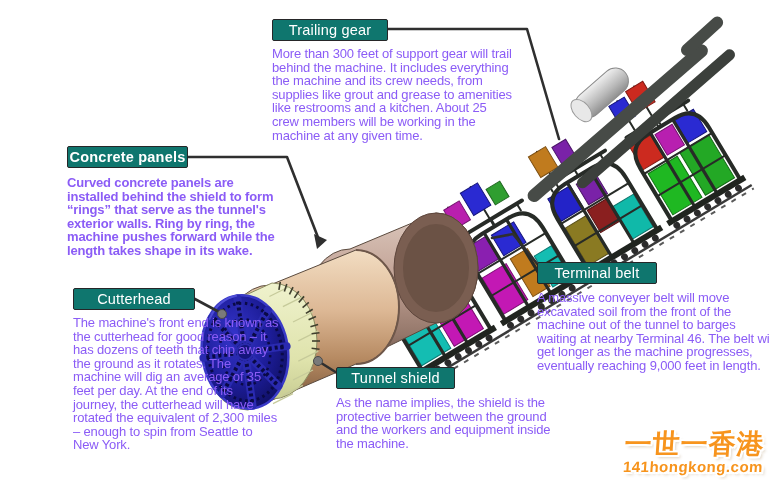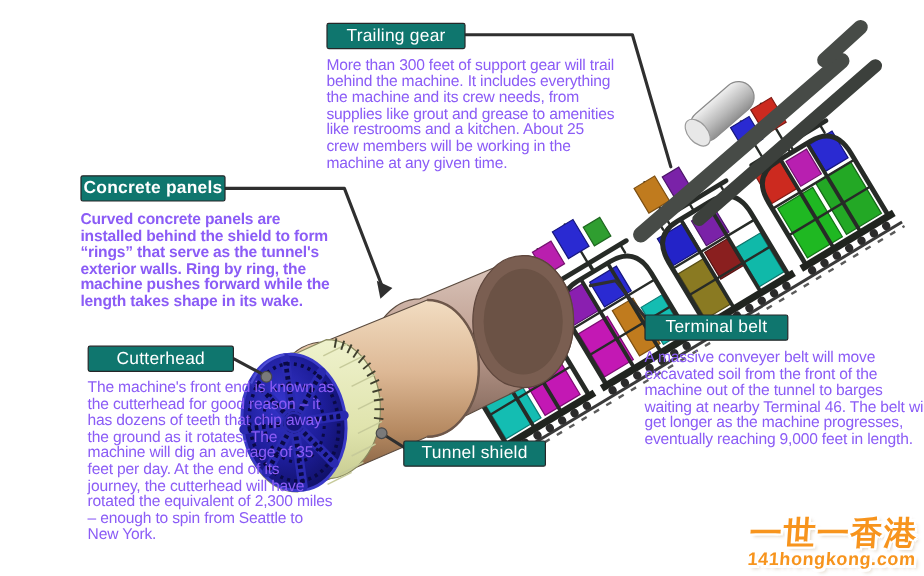--- a/index.html
+++ b/index.html
@@ -306,20 +306,21 @@
     <p class="body">Curved concrete panels are installed behind the shield to form “rings” that serve as the tunnel's exterior walls. Ring by ring, the machine pushes forward while the length takes shape in its wake.</p>
   </div>
 
   <div class="callout" id="co-cutterhead">
     <div class="tag">Cutterhead</div>
     <p class="body">The machine's front end is known as the cutterhead for good reason – it has dozens of teeth that chip away the ground as it rotates. The machine will dig an average of 35 feet per day. At the end of its journey, the cutterhead will have rotated the equivalent of 2,300 miles – enough to spin from Seattle to New York.</p>
   </div>
 
   <div class="callout" id="co-tunnel">
     <div class="tag">Tunnel shield</div>
+    <p class="body">As the name implies, the shield is the protective barrier between the ground and the workers and equipment inside the machine.</p>
   </div>
 
   <div class="callout" id="co-conveyer">
     <div class="tag">Terminal belt</div>
     <p class="body">A massive conveyer belt will move excavated soil from the front of the machine out of the tunnel to barges waiting at nearby Terminal 46. The belt will get longer as the machine progresses, eventually reaching 9,000 feet in length.</p>
   </div>
 
   <div class="watermark">
     <div class="wm1">一世一香港</div>
     <div class="wm2">141hongkong.com</div>

